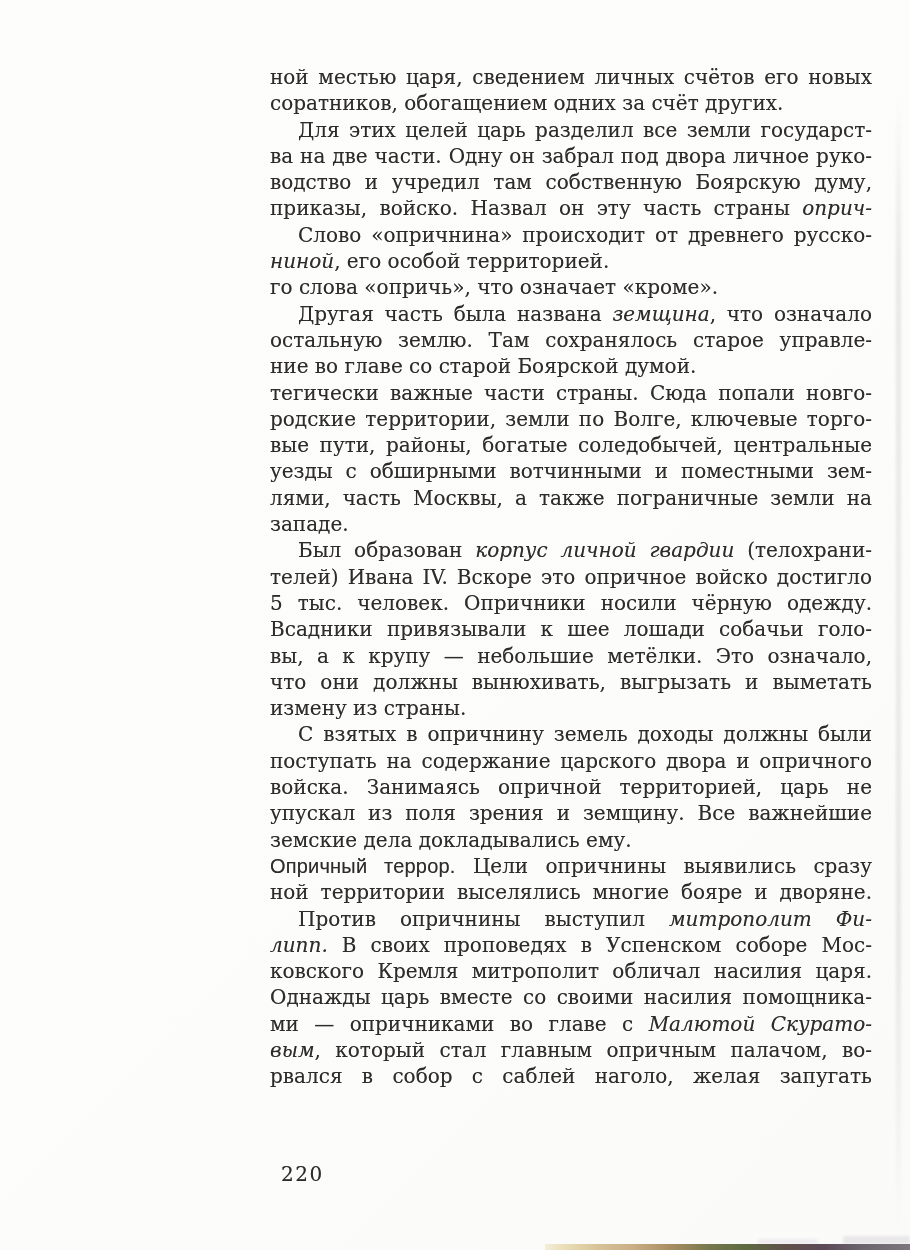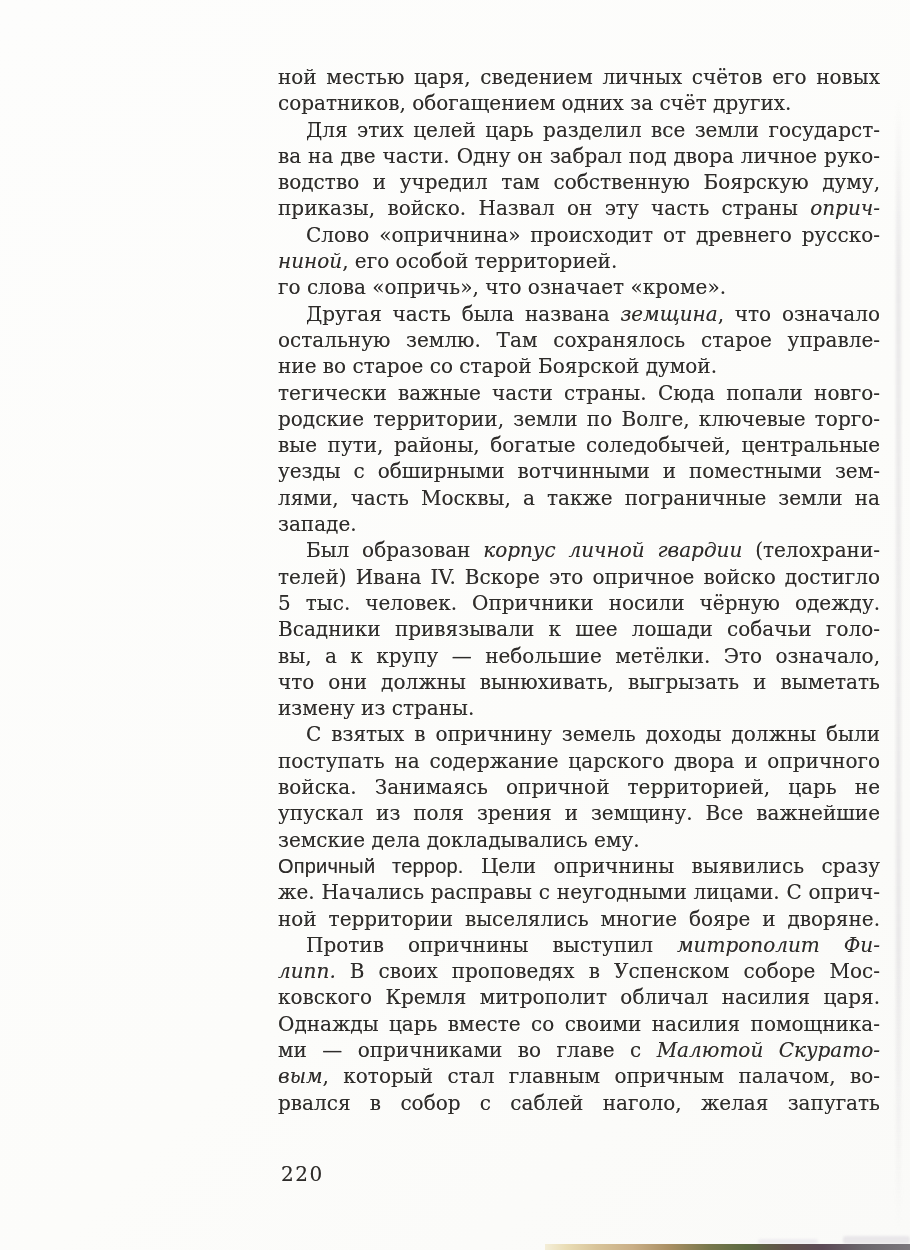--- a/index.html
+++ b/index.html
@@ -10,21 +10,20 @@
     background: linear-gradient(135deg, #fdfdfc 0%, #fcfcfa 60%, #fafaf8 100%);
     overflow: hidden;
     font-family: "DejaVu Serif", serif;
     color: #2e2c2a;
   }
   .textblock {
     position: absolute;
     left: 270px;
     top: 64px;
     width: 602px;
-    margin-left: 8px;
   }
   .line {
     font-size: 20px;
     line-height: 26.3px;
     min-height: 26.3px;
     text-align: justify;
     text-align-last: justify;
     text-shadow: 0 0 0.6px rgba(46,44,42,0.45);
   }
   .line.indent { padding-left: 28px; }
@@ -89,41 +88,40 @@
       <div class="line end"><span class="s-n">соратников, обогащением одних за счёт других.</span></div>
       <div class="line indent"><span class="s-n">Для этих целей царь разделил все земли государст-</span></div>
       <div class="line"><span class="s-n">ва на две части. Одну он забрал под двора личное руко-</span></div>
       <div class="line"><span class="s-n">водство и учредил там собственную Боярскую думу,</span></div>
       <div class="line"><span class="s-n">приказы, войско. Назвал он эту часть страны </span><span class="s-i">оприч-</span></div>
       <div class="line indent"><span class="s-n">Слово «опричнина» происходит от древнего русско-</span></div>
       <div class="line end"><span class="s-i">ниной</span><span class="s-n">, его особой территорией.</span></div>
       <div class="line end"><span class="s-n">го слова «опричь», что означает «кроме».</span></div>
       <div class="line indent"><span class="s-n">Другая часть была названа </span><span class="s-i">земщина</span><span class="s-n">, что означало</span></div>
       <div class="line"><span class="s-n">остальную землю. Там сохранялось старое управле-</span></div>
-      <div class="line end"><span class="s-n">ние во старое со старой Боярской думой.</span></div>
+      <div class="line end"><span class="s-n">ние во главе со старой Боярской думой.</span></div>
       <div class="line"><span class="s-n">тегически важные части страны. Сюда попали новго-</span></div>
       <div class="line"><span class="s-n">родские территории, земли по Волге, ключевые торго-</span></div>
       <div class="line"><span class="s-n">вые пути, районы, богатые соледобычей, центральные</span></div>
       <div class="line"><span class="s-n">уезды с обширными вотчинными и поместными зем-</span></div>
       <div class="line"><span class="s-n">лями, часть Москвы, а также пограничные земли на</span></div>
       <div class="line end"><span class="s-n">западе.</span></div>
       <div class="line indent"><span class="s-n">Был образован </span><span class="s-i">корпус личной гвардии</span><span class="s-n"> (телохрани-</span></div>
       <div class="line"><span class="s-n">телей) Ивана IV. Вскоре это опричное войско достигло</span></div>
       <div class="line"><span class="s-n">5 тыс. человек. Опричники носили чёрную одежду.</span></div>
       <div class="line"><span class="s-n">Всадники привязывали к шее лошади собачьи голо-</span></div>
       <div class="line"><span class="s-n">вы, а к крупу — небольшие метёлки. Это означало,</span></div>
       <div class="line"><span class="s-n">что они должны вынюхивать, выгрызать и выметать</span></div>
       <div class="line end"><span class="s-n">измену из страны.</span></div>
       <div class="line indent"><span class="s-n">С взятых в опричнину земель доходы должны были</span></div>
       <div class="line"><span class="s-n">поступать на содержание царского двора и опричного</span></div>
       <div class="line"><span class="s-n">войска. Занимаясь опричной территорией, царь не</span></div>
       <div class="line"><span class="s-n">упускал из поля зрения и земщину. Все важнейшие</span></div>
       <div class="line end"><span class="s-n">земские дела докладывались ему.</span></div>
       <div class="line"><span class="s-b">Опричный террор.</span><span class="s-n"> Цели опричнины выявились сразу</span></div>
-      <div class="line"><span class="s-n">же. Начались расправы с неугодными лицами. С оприч-</span></div>
       <div class="line"><span class="s-n">ной территории выселялись многие бояре и дворяне.</span></div>
       <div class="line indent"><span class="s-n">Против опричнины выступил </span><span class="s-i">митрополит Фи-</span></div>
       <div class="line"><span class="s-i">липп.</span><span class="s-n"> В своих проповедях в Успенском соборе Мос-</span></div>
       <div class="line"><span class="s-n">ковского Кремля митрополит обличал насилия царя.</span></div>
       <div class="line"><span class="s-n">Однажды царь вместе со своими насилия помощника-</span></div>
       <div class="line"><span class="s-n">ми — опричниками во главе с </span><span class="s-i">Малютой Скурато-</span></div>
       <div class="line"><span class="s-i">вым</span><span class="s-n">, который стал главным опричным палачом, во-</span></div>
       <div class="line"><span class="s-n">рвался в собор с саблей наголо, желая запугать</span></div>
     </div>
   <div class="pagenum">220</div>

